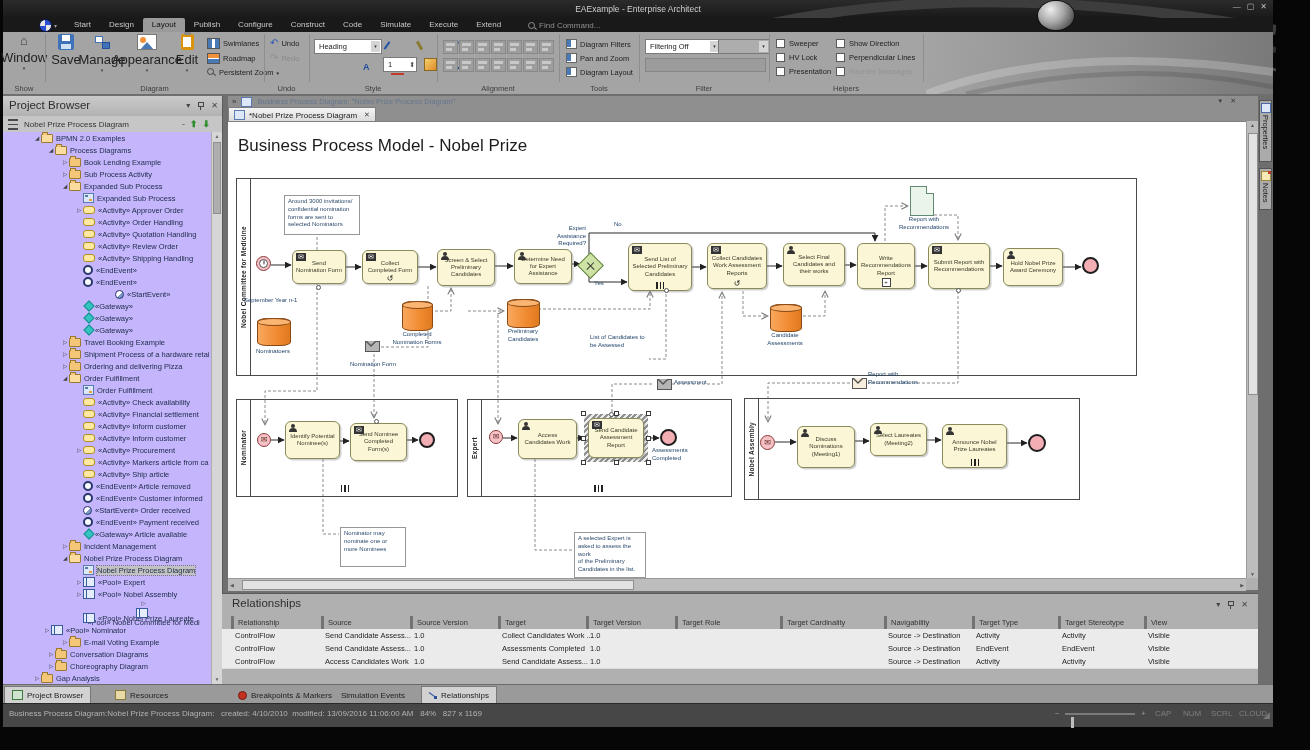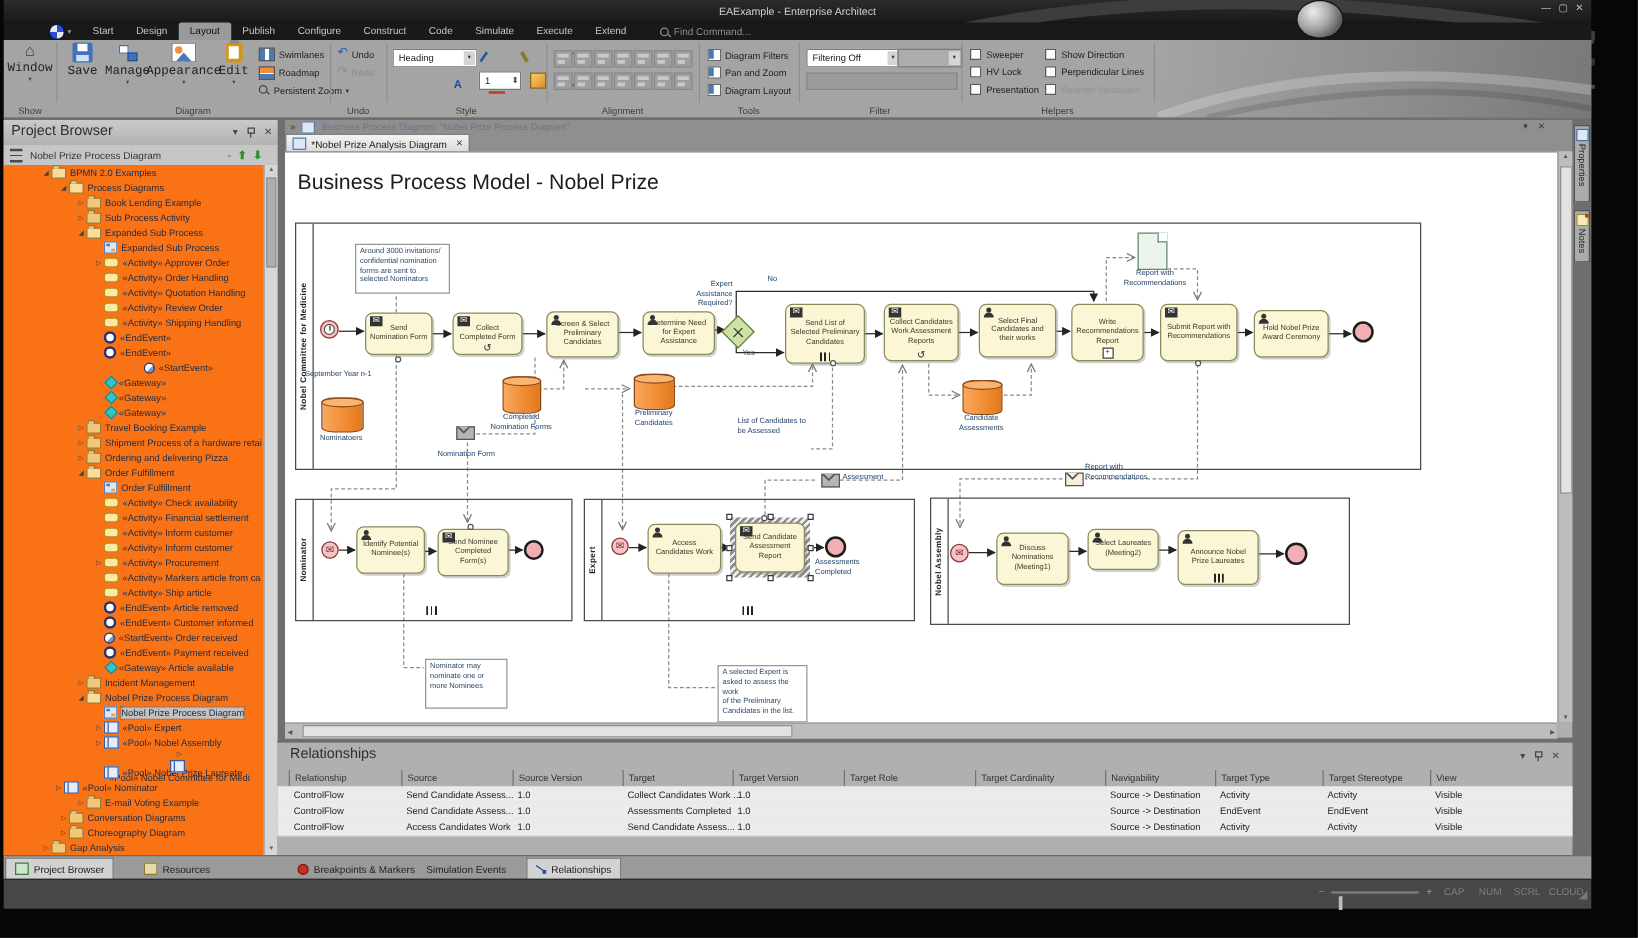--- a/index.html
+++ b/index.html
@@ -20,21 +20,21 @@
   .mtab{font-size:8px;color:#c7c7c7;padding:2px 9px;height:10px;line-height:10px;}
   .mtab.active{background:#9a9a9a;color:#111;border-radius:2px 2px 0 0;}
   .findcmd{display:flex;align-items:center;gap:4px;margin-left:18px;color:#8f8f8f;font-size:8px;}
   .mag{width:5px;height:5px;border:1px solid #8f8f8f;border-radius:50%;position:relative;}
   .mag::after{content:"";position:absolute;left:5px;top:5px;width:3px;height:1px;background:#8f8f8f;transform:rotate(45deg);}
   
   .ribbon{left:3px;top:32px;width:1270px;height:62px;background:#a4a4a4;border-bottom:1px solid #7c7c7c;font-size:8px;color:#2e2e2e;}
   .rsep{position:absolute;top:2px;bottom:12px;width:1px;background:#8e8e8e;}
   .rlabel{position:absolute;bottom:1px;font-size:7.5px;color:#3d3d3d;text-align:center;}
   .bigbtn{position:absolute;top:2px;width:34px;height:44px;display:flex;flex-direction:column;align-items:center;justify-content:flex-start;gap:2px;}
-  .bigbtn .blab{font-size:10px;color:#222;font-family:Liberation Mono, monospace;}
+  .bigbtn .blab{font-size:13px;color:#222;}
   .bigbtn .caret{font-size:5px;color:#444;line-height:3px;}
   .smallbtn{position:absolute;display:flex;align-items:center;gap:3px;font-size:7.5px;color:#222;}
   .smallbtn.dis{color:#8a8a8a;}
   .ico-window{width:16px;height:14px;font-size:13px;line-height:14px;color:#3c3c3c;text-align:center;}
   .ico-save{width:16px;height:16px;background:#3f72b8;border-radius:2px;position:relative;}
   .ico-save::before{content:"";position:absolute;left:4px;top:1px;width:8px;height:6px;background:#fff;}
   .ico-save::after{content:"";position:absolute;left:3px;bottom:1px;width:10px;height:5px;background:#cfe0f5;}
   .ico-manage{width:16px;height:16px;position:relative;}
   .ico-manage::before{content:"";position:absolute;left:1px;top:2px;width:6px;height:5px;background:#fff;border:1px solid #3f72b8;}
   .ico-manage::after{content:"";position:absolute;right:0;bottom:1px;width:6px;height:5px;background:#3f72b8;border:1px solid #24509a;}
@@ -84,21 +84,21 @@
   .pb-title{position:absolute;left:6px;top:3px;font-size:11.5px;color:#2e2e2e;}
   .panel-icons{position:absolute;right:4px;top:5px;display:flex;gap:7px;align-items:center;color:#444;font-size:8px;}
   .pin{width:7px;height:8px;position:relative;display:inline-block;}
   .pin::before{content:"";position:absolute;left:1px;top:0;width:4px;height:3px;border:1px solid #444;}
   .pin::after{content:"";position:absolute;left:3px;top:4px;width:1px;height:4px;background:#444;}
   .pb-toolbar{position:absolute;left:0;top:20px;right:0;height:16px;background:#c6c6c6;border-bottom:1px solid #9a9a9a;display:flex;align-items:center;}
   .hamburger{width:10px;height:7px;margin:0 6px 0 5px;border-top:2px solid #4a4a4a;border-bottom:2px solid #4a4a4a;background:linear-gradient(transparent 40%,#4a4a4a 40% 60%,transparent 60%);}
   .pb-sel{font-size:8px;color:#333;flex:1;}
   .pb-tool-icons{display:flex;gap:5px;margin-right:12px;align-items:center;}
   .greenarrow{color:#2f8f2f;font-size:9px;font-weight:bold;}
-  .tree{position:absolute;left:0;top:36px;right:10px;bottom:0;background:#f97316;overflow:hidden;}
+  .tree{position:absolute;left:0;top:36px;right:10px;bottom:0;background:#c4b5fd;overflow:hidden;}
   .trow{height:12px;display:flex;align-items:center;font-size:7.5px;color:#1c2b45;white-space:nowrap;}
   .trow.selected .tlab{background:#c2c2c2;outline:1px dotted #777;}
   .texp{width:8px;font-size:5.5px;color:#444;text-align:center;flex:0 0 8px;}
   .tico{flex:0 0 auto;margin-right:3px;position:relative;display:inline-block;}
   .i-folder,.i-folder-open{width:10px;height:7px;background:#f3c678;border:1px solid #9a7a30;border-radius:1px;}
   .i-folder::before,.i-folder-open::before{content:"";position:absolute;left:0;top:-3px;width:4px;height:2px;background:#f3c678;border:1px solid #9a7a30;border-bottom:none;}
   .i-folder-open{background:#fadd9e;}
   .i-diagram{width:9px;height:8px;background:#dce8f8;border:1px solid #5a7ab0;}
   .i-diagram::before{content:"";position:absolute;left:1px;top:1px;width:3px;height:2px;background:#5a7ab0;}
   .i-diagram::after{content:"";position:absolute;right:1px;bottom:1px;width:3px;height:2px;background:#e8a03a;}
@@ -168,21 +168,21 @@
   .vtab{position:absolute;left:1px;width:13px;background:#ababab;border:1px solid #555;display:flex;flex-direction:column;align-items:center;padding-top:2px;gap:2px;box-sizing:border-box;}
   .vtab span{writing-mode:vertical-rl;font-size:7.5px;color:#1c1c1c;}
   .vtab .vi{width:8px;height:8px;flex:0 0 8px;}
   .vi-props{background:#dce8f8;border:1px solid #4a6aa5;}
   .vi-notes{background:#f5e9b8;border:1px solid #9a8a3a;position:relative;}
   .vi-notes::after{content:"";position:absolute;right:-1px;top:-1px;width:3px;height:3px;background:#c23a2a;}
   
   .rel{left:222px;top:593px;width:1036px;height:91px;background:#b0b0b0;border-top:1px solid #5a5a5a;}
   .rel-title{position:absolute;left:10px;top:3px;font-size:11.5px;color:#2e2e2e;}
   .rel-head{position:absolute;left:0;top:22px;right:0;height:13px;}
-  .rel-head .hc{position:absolute;top:0;font-size:7.5px;color:#333;border-left:1px solid #737373;padding-left:4px;height:13px;line-height:13px;}
+  .rel-head .hc{position:absolute;top:0;font-size:7.5px;color:#333;border-left:3px solid #737373;padding-left:4px;height:13px;line-height:13px;}
   .rel-row{position:absolute;left:0;right:0;height:13px;background:#ebebeb;border-bottom:1px solid #dcdcdc;}
   .rel-row .rc{position:absolute;top:0;font-size:7.5px;color:#1e1e1e;height:13px;line-height:13px;padding-left:4px;white-space:nowrap;}
   
   .dock{left:3px;top:684px;width:1270px;height:19px;background:#9a9a9a;border-top:1px solid #6a6a6a;}
   .dtab2{position:absolute;top:1px;height:16px;display:flex;align-items:center;gap:4px;font-size:8px;color:#222;padding:0 7px;border:1px solid transparent;}
   .dtab2.active{background:#d2d2d2;border-color:#777;border-bottom-color:#d2d2d2;}
   .reddot{width:7px;height:7px;border-radius:50%;background:#c23020;border:1px solid #7a1a10;}
   .relico{width:8px;height:8px;position:relative;}
   .relico::before{content:"";position:absolute;left:0;top:1px;width:8px;height:1px;background:#2a4f9a;transform:rotate(35deg);transform-origin:left;}
   .relico::after{content:"";position:absolute;right:0;bottom:0;width:3px;height:3px;background:#2a4f9a;}
@@ -636,21 +636,21 @@
       <span class="mini-dia"></span>
       <span>Business Process Diagram: "Nobel Prize Process Diagram"</span>
       <span class="cap-icons">
         <span>▾</span>
         <span>✕</span>
       </span>
     </div>
     <div class="dia-tabs">
       <div class="dtab">
         <span class="mini-dia"></span>
-        <span>*Nobel Prize Analysis Diagram</span>
+        <span>*Nobel Prize Process Diagram</span>
         <span class="x">✕</span>
       </div>
     </div>
     <div class="canvas" id="canvas">
       <div class="dg-title" style="left:10px;top:14px;">Business Process Model - Nobel Prize</div>
       <div id="svg-layer" class="abs" style="left:0;top:0;">
           <svg width="1018" height="457">
             <defs>
 <marker id="ma" viewBox="0 0 10 10" refX="9" refY="5" markerWidth="7" markerHeight="7" orient="auto-start-reverse">
                 <path d="M0,0L10,5L0,10z" fill="#222"></path>
@@ -974,20 +974,21 @@
     <div class="dtab2" style="left:330px;">
       <span>Simulation Events</span>
     </div>
     <div class="dtab2 active" style="left:418px;">
       <span class="relico"></span>
       <span>Relationships</span>
     </div>
   </div>
 
   <div class="abs status">
+    <span class="status-text">Business Process Diagram:Nobel Prize Process Diagram:   created: 4/10/2010  modified: 13/09/2016 11:06:00 AM   84%   827 x 1169</span>
     <span class="st-item" style="left:1052px;color:#9a9a9a;">−</span>
     <div class="slider-track" style="left:1062px;">
       <div class="slider-thumb" style="left:6px;"></div>
     </div>
     <span class="st-item" style="left:1138px;color:#9a9a9a;">+</span>
     <span class="st-item" style="left:1152px;">CAP</span>
     <span class="st-item" style="left:1180px;">NUM</span>
     <span class="st-item" style="left:1208px;">SCRL</span>
     <span class="st-item" style="left:1236px;">CLOUD</span>
     <span class="grip">◢</span>

